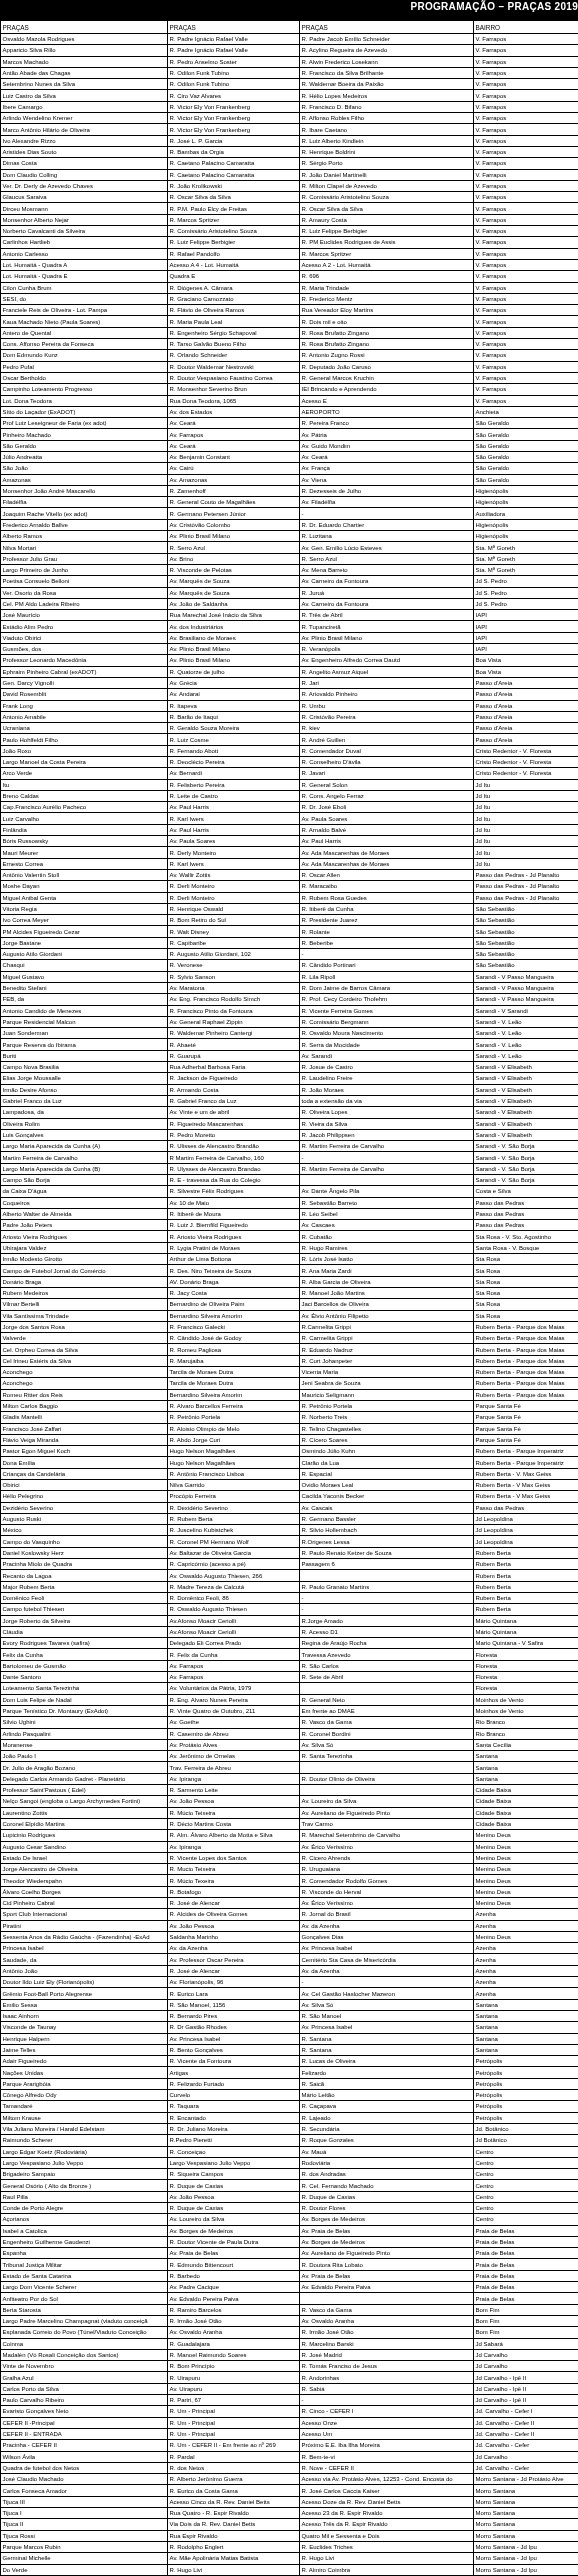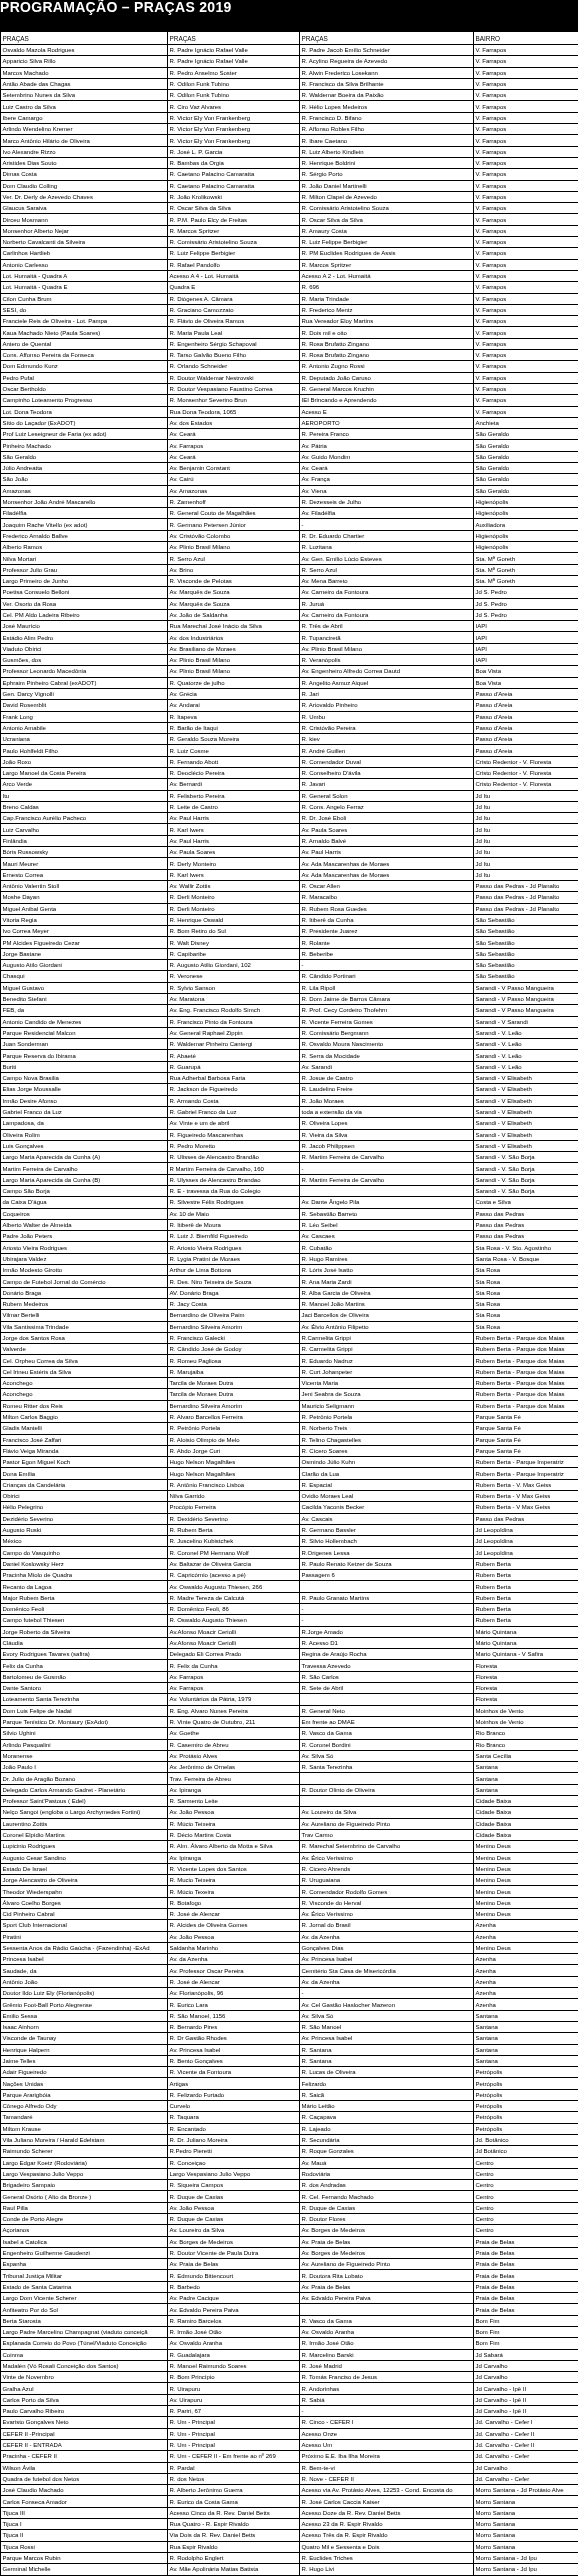--- a/index.html
+++ b/index.html
@@ -1,19 +1,19 @@
 <!DOCTYPE html>
 <html style="font-size:8.2px"><head>
 <meta charset="utf-8">
 <style>
   html,body{margin:0;padding:0;background:#fff;}
   body{width:578px;font-family:"Liberation Sans",sans-serif;color:#000;}
   .titlebar{
-    background:#000;color:#fff;height:31px;line-height:14.4px;
-    text-align:left;font-weight:bold;font-size:14px;letter-spacing:0.3px;
+    background:#000;color:#fff;height:20px;line-height:14.4px;
+    text-align:right;font-weight:bold;font-size:10px;letter-spacing:0.3px;
   }
   table{
     border-collapse:collapse;table-layout:fixed;width:578px;
     border:1px solid #000;
   }
   col.c1{width:167px;} col.c2{width:132px;} col.c3{width:174px;} col.c4{width:105px;}
   th,td{
     border:0.5px solid #000;
     padding:0 1.5px;
     white-space:nowrap;overflow:hidden;

